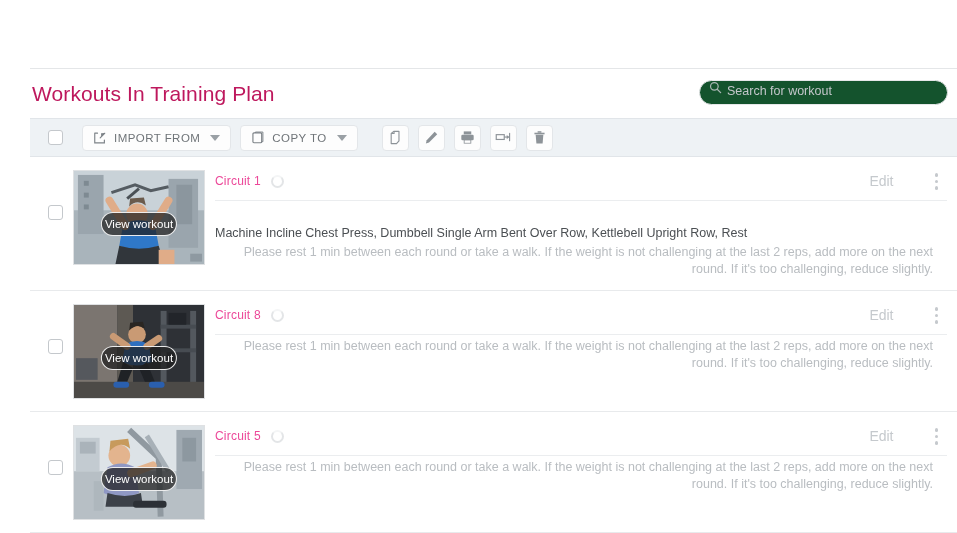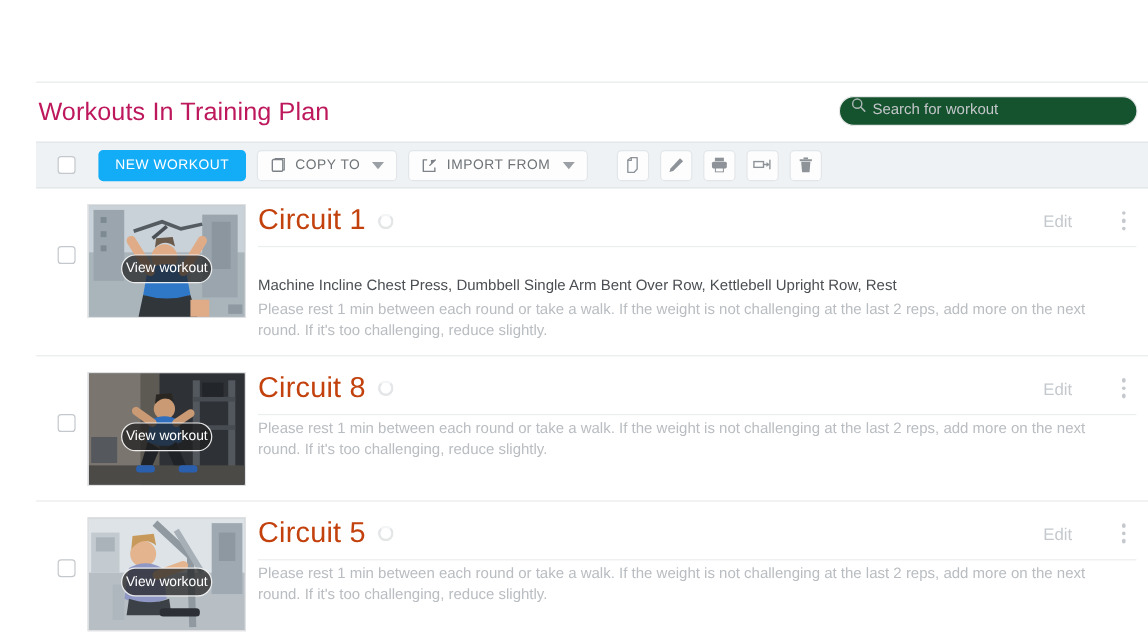--- a/index.html
+++ b/index.html
@@ -168,22 +168,22 @@
     padding-right:10px;
     min-width:0;
   }
   .title-line {
     display:flex; align-items:center;
     border-bottom:1px solid #ebedef;
     padding-bottom:7px;
     position:relative;
   }
   .circuit-title {
-    color:#c2410c;
-    font-size:24px;
+    color:#ec4899;
+    font-size:12px;
     font-weight:400;
     letter-spacing:.2px;
     text-decoration:none;
     cursor:pointer;
     white-space:nowrap;
   }
   .spinner {
     width:13px; height:13px;
     border:2px solid #e3e5e7;
     border-top-color:#f4f5f6;
@@ -213,20 +213,21 @@
     color:#4b4f53;
     margin-top:24px;
     line-height:1.35;
   }
   .ex-note {
     font-size:12.5px;
     color:#b9bdc1;
     margin-top:3px;
     line-height:1.35;
     max-width:718px;
+    text-align:right;
   }
 </style>
 </head>
 <body>
 
 <div class="page">
 
   <div class="top-gap"></div>
   <div class="top-rule"></div>
 
@@ -240,38 +241,37 @@
           <circle cx="6.6" cy="6.6" r="4.7" fill="none" stroke="#c3c6ca" stroke-width="1.5"></circle>
           <line x1="10.1" y1="10.1" x2="14.3" y2="14.3" stroke="#c3c6ca" stroke-width="1.6" stroke-linecap="round"></line>
         </svg>
         <input class="search-input" type="text" placeholder="Search for workout" style="">
       </div>
     </div>
 
     <div class="toolbar">
       <div class="cbx"></div>
 
-      <button class="btn-primary">NEW WORKOUT</button>
-
-      <div class="btn-white">
-        <svg width="14" height="14" viewBox="0 0 16 16">
-          <rect x="2.2" y="2.2" width="10" height="11.2" rx="1.2" fill="none" stroke="#7c8287" stroke-width="1.3"></rect>
-          <path d="M5 2.2V1.2h8.6v11h-1.3" fill="none" stroke="#7c8287" stroke-width="1.1"></path>
-        </svg>
-        <span>COPY TO</span>
-        <span class="caret"></span>
-      </div>
 
       <div class="btn-white">
         <svg width="14" height="14" viewBox="0 0 16 16">
           <path d="M2 2.5h3.2M2 2.5v11h11v-3.2" fill="none" stroke="#7c8287" stroke-width="1.3" stroke-linecap="round"></path>
           <path d="M8.2 7.8 13.4 2.6" fill="none" stroke="#7c8287" stroke-width="1.3" stroke-linecap="round"></path>
           <path d="M13.6 2.4 9.2 2.6l.2 4.3z" fill="#7c8287"></path>
         </svg>
         <span>IMPORT FROM</span>
+        <span class="caret"></span>
+      </div>
+
+      <div class="btn-white">
+        <svg width="14" height="14" viewBox="0 0 16 16">
+          <rect x="2.2" y="2.2" width="10" height="11.2" rx="1.2" fill="none" stroke="#7c8287" stroke-width="1.3"></rect>
+          <path d="M5 2.2V1.2h8.6v11h-1.3" fill="none" stroke="#7c8287" stroke-width="1.1"></path>
+        </svg>
+        <span>COPY TO</span>
         <span class="caret"></span>
       </div>
 
       <div style="width:6px"></div>
 
       <div class="icon-btn">
         <svg width="15" height="15" viewBox="0 0 16 16">
           <path d="M3.4 3.6 6.4 1.4h5.3v10.2l-2.6 2.9H3.4z" fill="none" stroke="#8d9398" stroke-width="1.2" stroke-linejoin="round"></path>
           <path d="M6.5 1.5v2.3H3.5" fill="none" stroke="#8d9398" stroke-width="1.1"></path>
         </svg>

